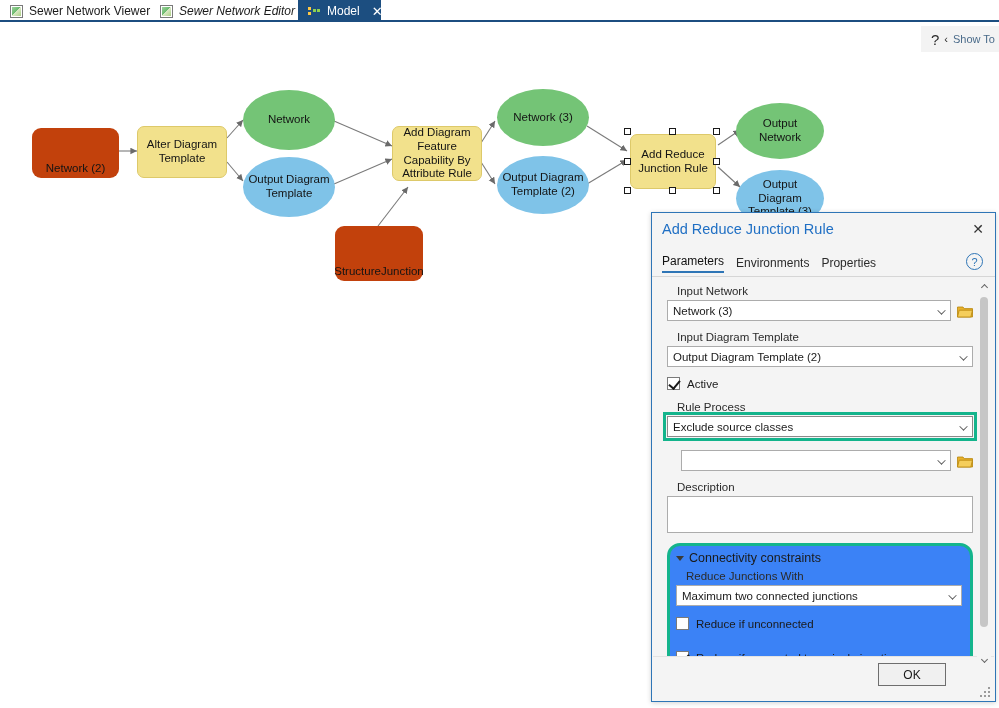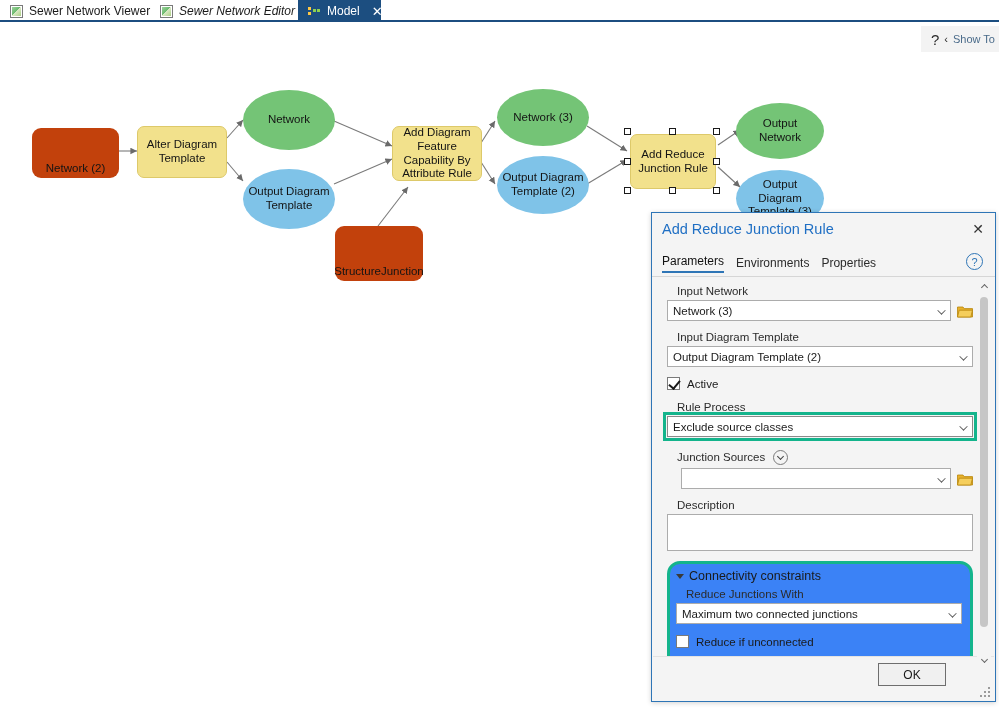--- a/index.html
+++ b/index.html
@@ -335,21 +335,21 @@
   </div>
 
   <div class="node proc" style="left:137px;top:104px;width:90px;height:52px;">
     <span>Alter Diagram Template</span>
   </div>
 
   <div class="node ell-green" style="left:243px;top:68px;width:92px;height:60px;">
     <span>Network</span>
   </div>
 
-  <div class="node ell-blue" style="left:243px;top:147px;width:92px;height:60px;">
+  <div class="node ell-blue" style="left:243px;top:135px;width:92px;height:60px;">
     <span>Output Diagram Template</span>
   </div>
 
   <div class="node rect" style="left:335px;top:204px;width:88px;height:55px;">
     <span>StructureJunction</span>
   </div>
 
   <div class="node proc" style="left:392px;top:104px;width:90px;height:55px;">
     <span>Add Diagram Feature Capability By Attribute Rule</span>
   </div>
@@ -433,26 +433,20 @@
       </div>
 
       <div class="fld-label">Rule Process</div>
       <div class="fld-row" style="margin-bottom:13px;">
         <div class="combo hl">
           <span>Exclude source classes</span>
           <span class="caret"></span>
         </div>
       </div>
 
-      <div class="fld-label">
-        <span>Junction Sources</span>
-        <span class="expander-ico">
-            <i></i>
-          </span>
-      </div>
       <div class="fld-row" style="padding-left:14px;">
         <div class="combo">
           <span></span>
           <span class="caret"></span>
         </div>
         <span class="folder">
           <svg width="16" height="13" viewBox="0 0 16 13">
             <path d="M0.5,2 L6,2 L7.2,3.6 L15.5,3.6 L15.5,12 L0.5,12 Z" fill="#E8B12C" stroke="#B8860B" stroke-width="0.8"></path>
             <path d="M2.2,5.2 L15.5,5.2 L13.8,12 L0.5,12 Z" fill="#F5CE5C" stroke="#B8860B" stroke-width="0.8"></path>
           </svg>

